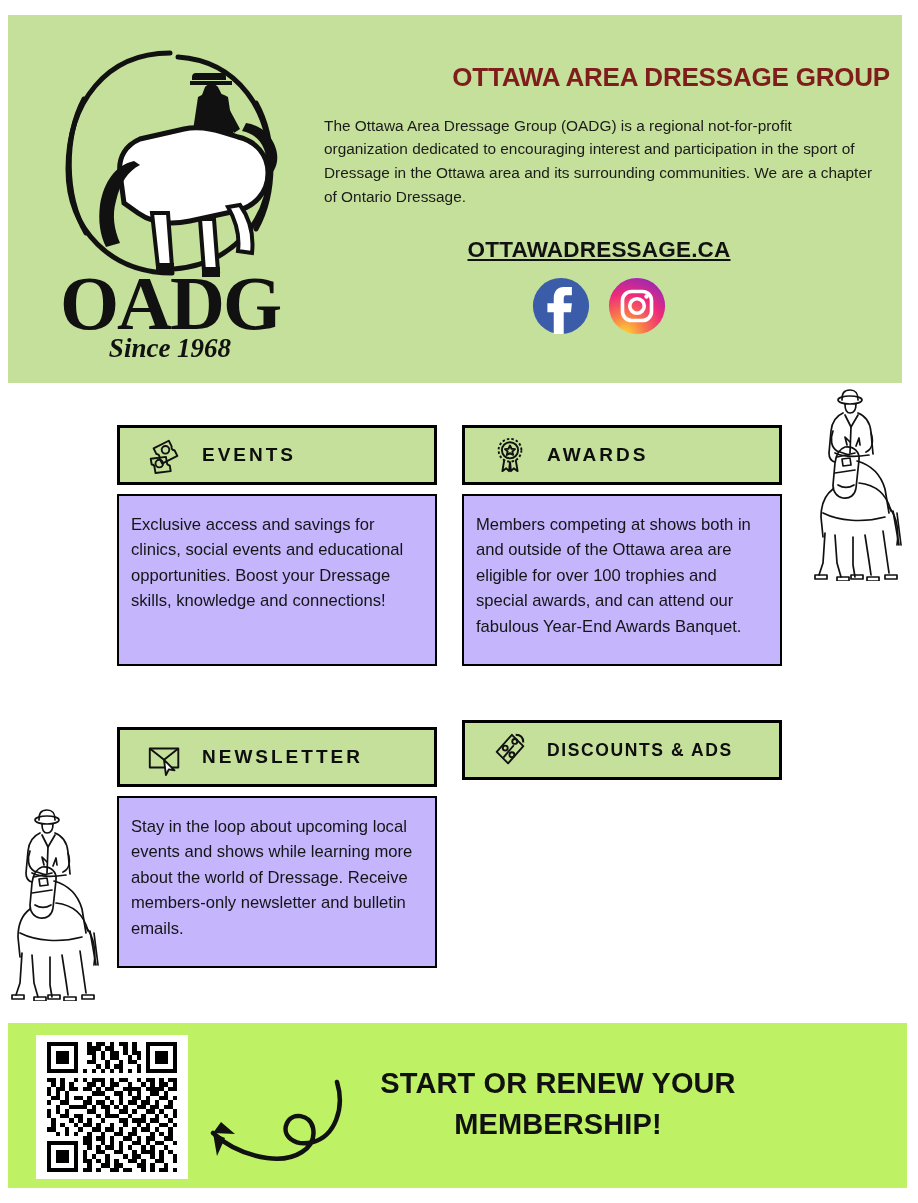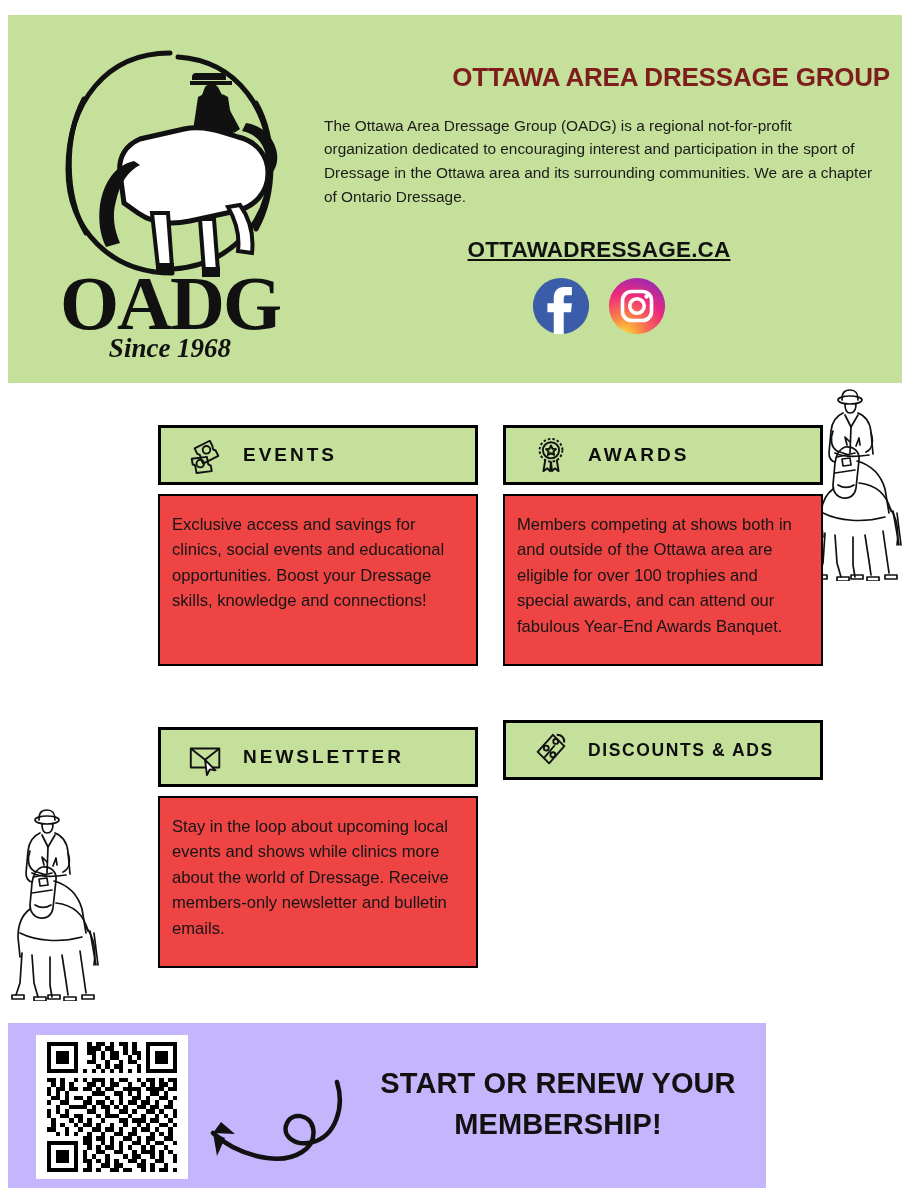--- a/index.html
+++ b/index.html
@@ -88,21 +88,21 @@
   .social-icon { width: 58px; height: 58px; display: block; }
 
   
   .grid {
     position: absolute;
     left: 117px;
     top: 425px;
     width: 680px;
   }
 
-  .cell { position: absolute; width: 320px; margin-left: 41px; }
+  .cell { position: absolute; width: 320px; }
   .cell-events      { left: 0px;   top: 0px; }
   .cell-awards      { left: 345px; top: 0px; }
   .cell-newsletter  { left: 0px;   top: 302px; }
   .cell-discounts   { left: 345px; top: 295px; }
 
   .badge {
     background: #c5e09a;
     border: 3px solid #000000;
     box-sizing: border-box;
     height: 60px;
@@ -121,21 +121,21 @@
     white-space: nowrap;
   }
   .badge-label.small { font-size: 17.5px; letter-spacing: 1.6px; }
 
   .body-box {
     border: 2.5px solid #000000;
     box-sizing: border-box;
     margin-top: 9px;
     padding: 16px 12px 16px 12px;
     min-height: 172px;
-    background: #ef4444;
+    background: #c4b5fd;
   }
   .body-text {
     font-family: "Liberation Sans", sans-serif;
     font-size: 16.6px;
     line-height: 1.53;
     color: #151515;
     margin: 0;
   }
 
   
@@ -153,23 +153,23 @@
     width: 118px;
     height: 196px;
   }
   .horse-svg { display: block; width: 100%; height: 100%; }
 
   
   .footer {
     position: absolute;
     left: 8px;
     top: 1023px;
-    width: 758px;
+    width: 899px;
     height: 165px;
-    background: #c4b5fd;
+    background: #bef264;
   }
 
   .qr-panel {
     position: absolute;
     left: 28px;
     top: 12px;
     width: 152px;
     height: 144px;
     background: #ffffff;
     display: flex;
@@ -370,21 +370,21 @@
         <svg class="badge-icon" viewBox="0 0 40 40" xmlns="http://www.w3.org/2000/svg">
           <g fill="none" stroke="#111" stroke-width="2" stroke-linejoin="round">
             <rect x="4" y="11" width="30" height="20"></rect>
             <path d="M4 11 L19 23 L34 11"></path>
           </g>
           <path d="M19 23 l2 16 3 -6 6 1z" fill="#fff" stroke="#111" stroke-width="2" stroke-linejoin="round"></path>
         </svg>
         <span class="badge-label">NEWSLETTER</span>
       </div>
       <div class="body-box">
-        <p class="body-text">Stay in the loop about upcoming local events and shows while clinics more about the world of Dressage. Receive members-only newsletter and bulletin emails.</p>
+        <p class="body-text">Stay in the loop about upcoming local events and shows while learning more about the world of Dressage. Receive members-only newsletter and bulletin emails.</p>
       </div>
     </div>
 
     <div class="cell cell-discounts">
       <div class="badge">
         <svg class="badge-icon" viewBox="0 0 40 40" xmlns="http://www.w3.org/2000/svg">
           <g fill="none" stroke="#111" stroke-width="2" stroke-linejoin="round">
             <path d="M22 4 L34 16 L18 34 L6 22z"></path>
             <circle cx="25" cy="11" r="2.6"></circle>
             <path d="M26 4 c5 0 8 3 8 8"></path>

